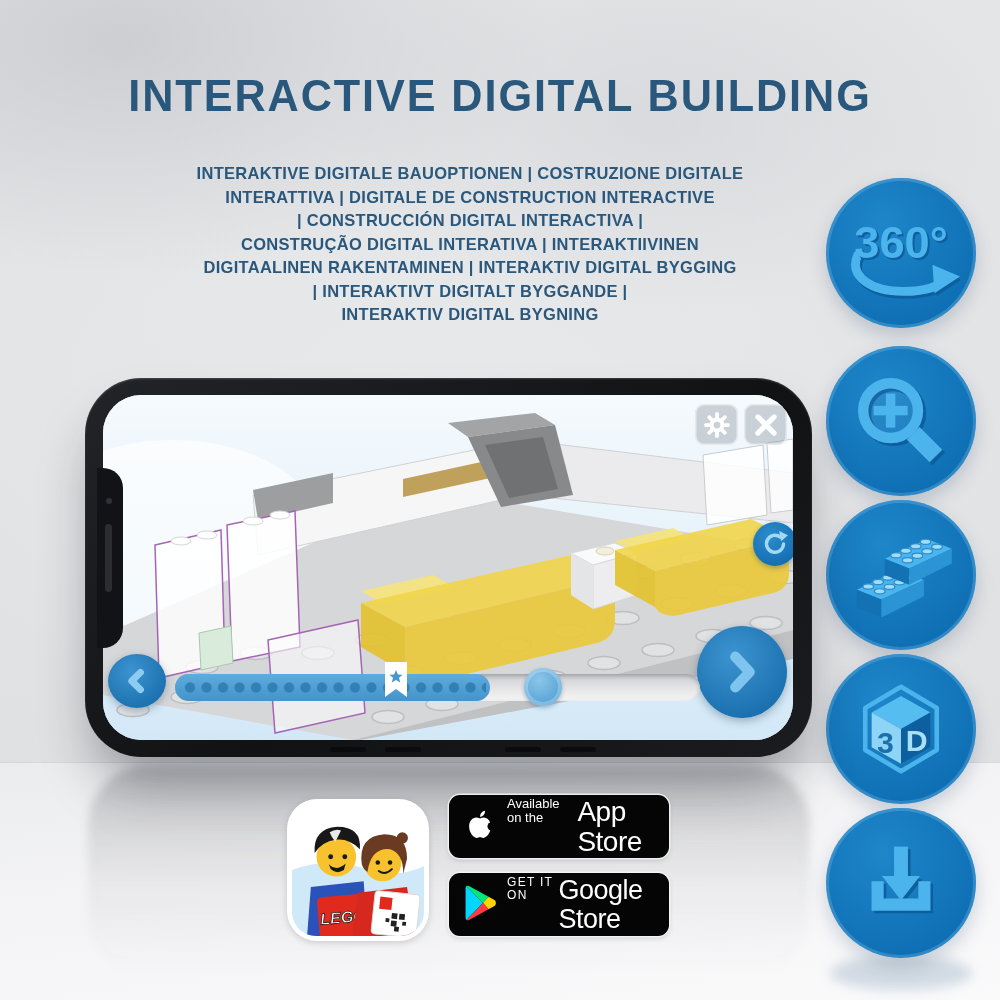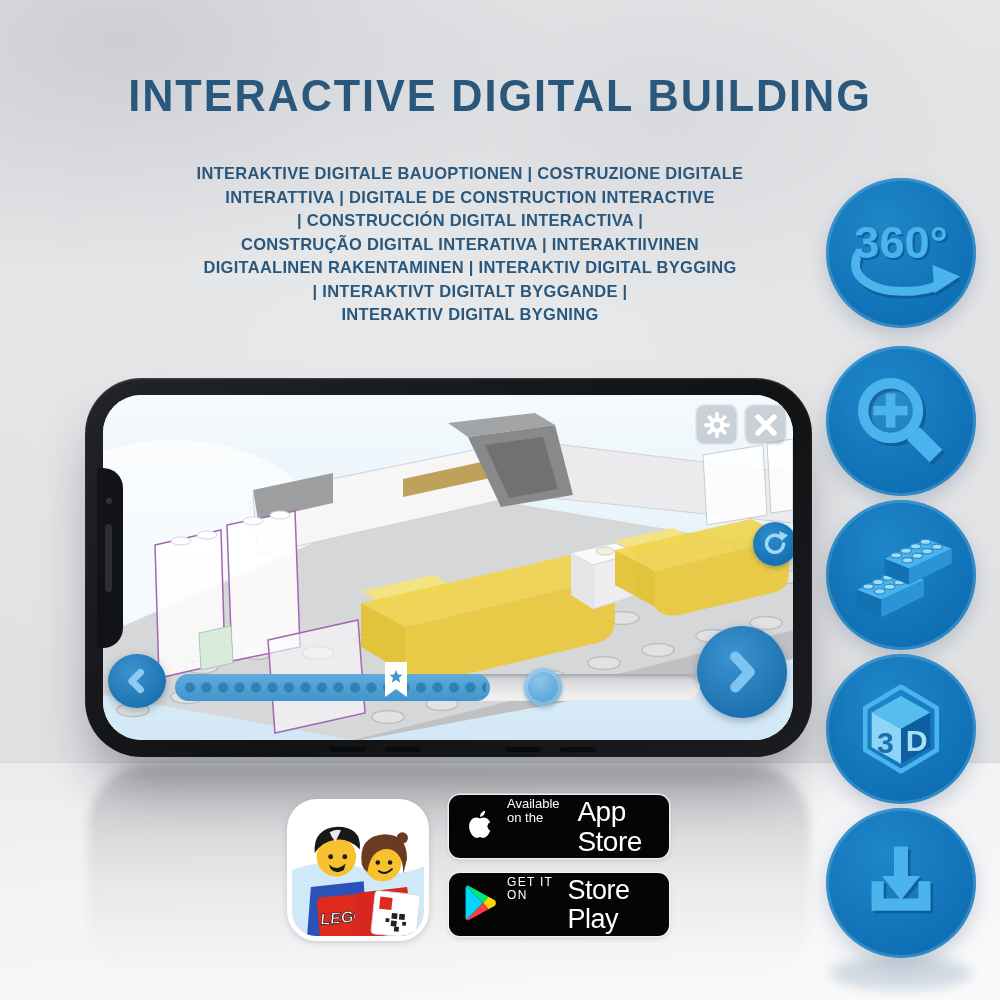--- a/index.html
+++ b/index.html
@@ -409,17 +409,17 @@
     <span class="badge-icon">
       <svg width="34" height="38" viewBox="0 0 40 44">
         <path d="M4 2 C3.4 2.6 3 3.5 3 4.6 V39.4 C3 40.5 3.4 41.4 4 42 L23.5 22 Z" fill="#00d6ff"></path>
         <path d="M4 2 C4.8 1.5 5.9 1.5 7 2.1 L30 14.7 L23.5 22 Z" fill="#00e77a"></path>
         <path d="M30 14.7 L37 18.5 C39.2 19.7 39.2 24.3 37 25.5 L30 29.3 L23.5 22 Z" fill="#ffd400"></path>
         <path d="M4 42 C4.8 42.5 5.9 42.5 7 41.9 L30 29.3 L23.5 22 Z" fill="#ff3a44"></path>
       </svg>
     </span>
     <span class="badge-text">
       <span class="badge-tagline">GET IT ON</span>
-      <span class="badge-store">Store Play</span>
+      <span class="badge-store">Google Store</span>
     </span>
   </div>
 
 </div>
 
 </body></html>

